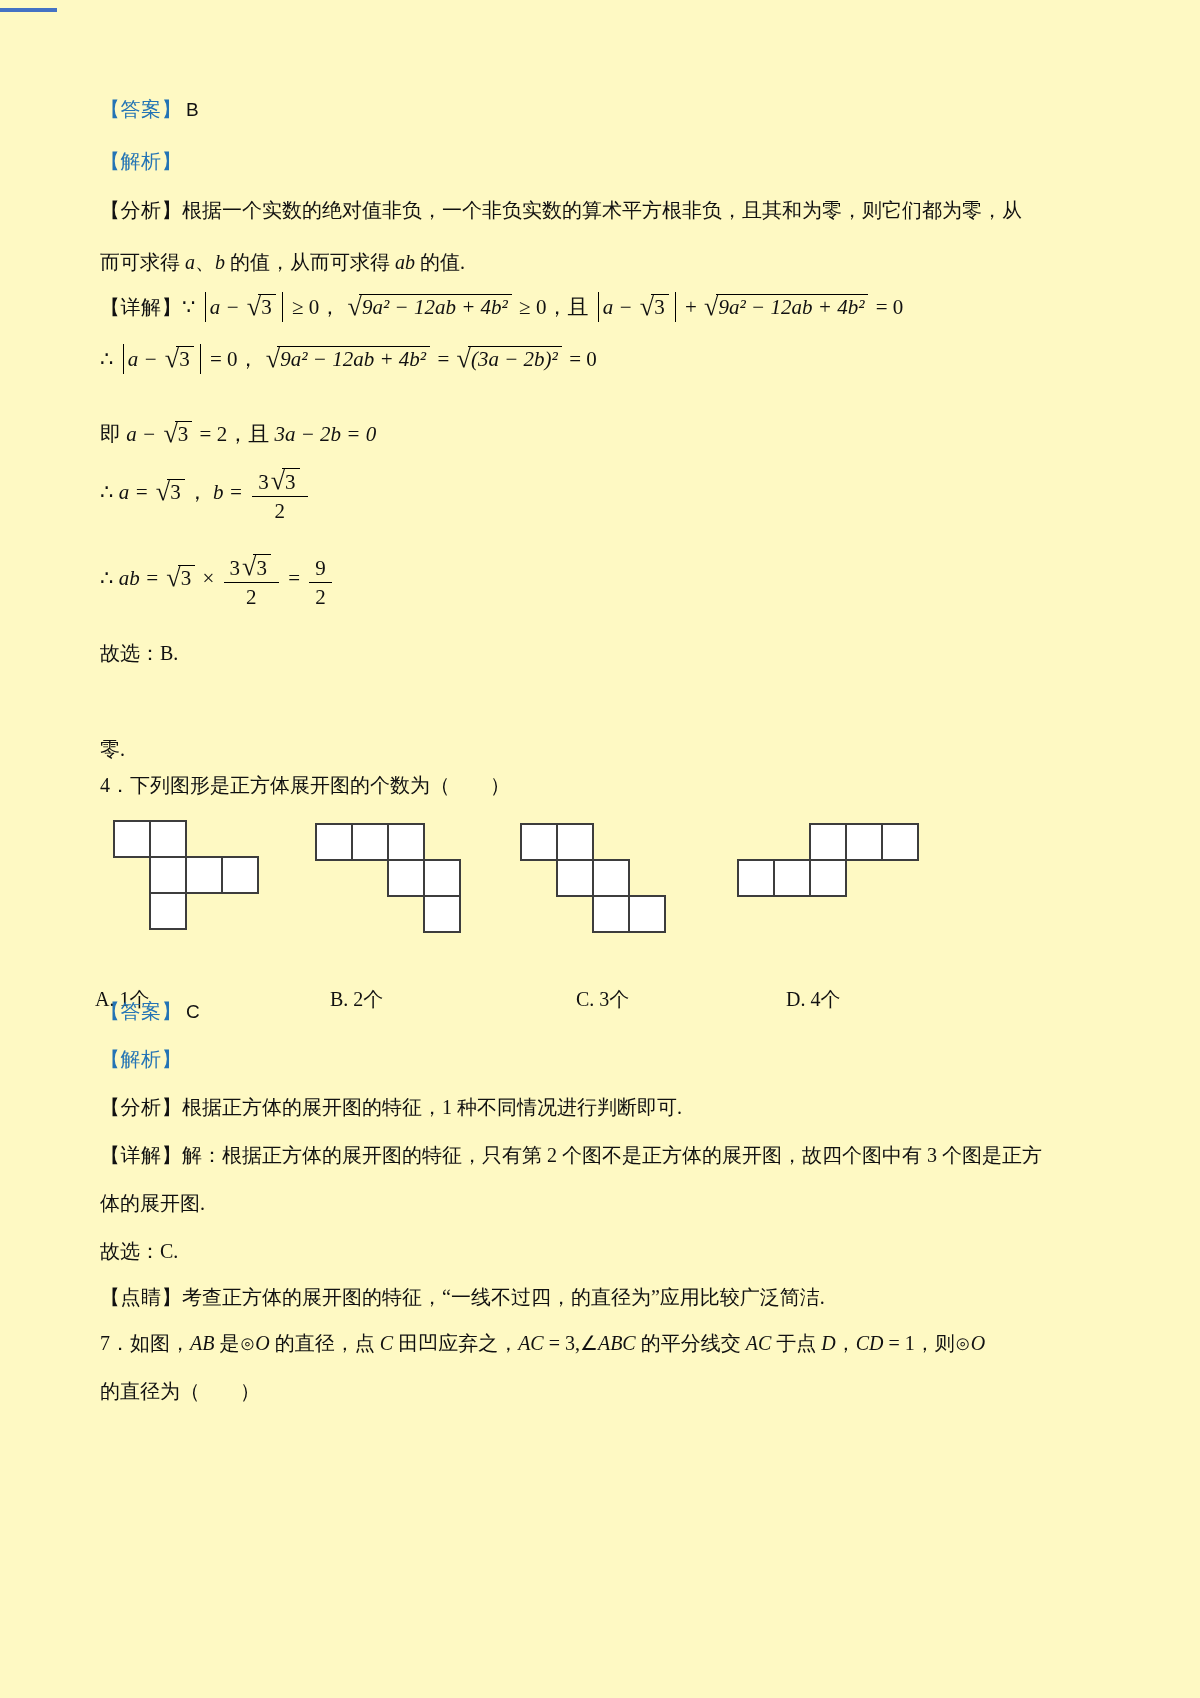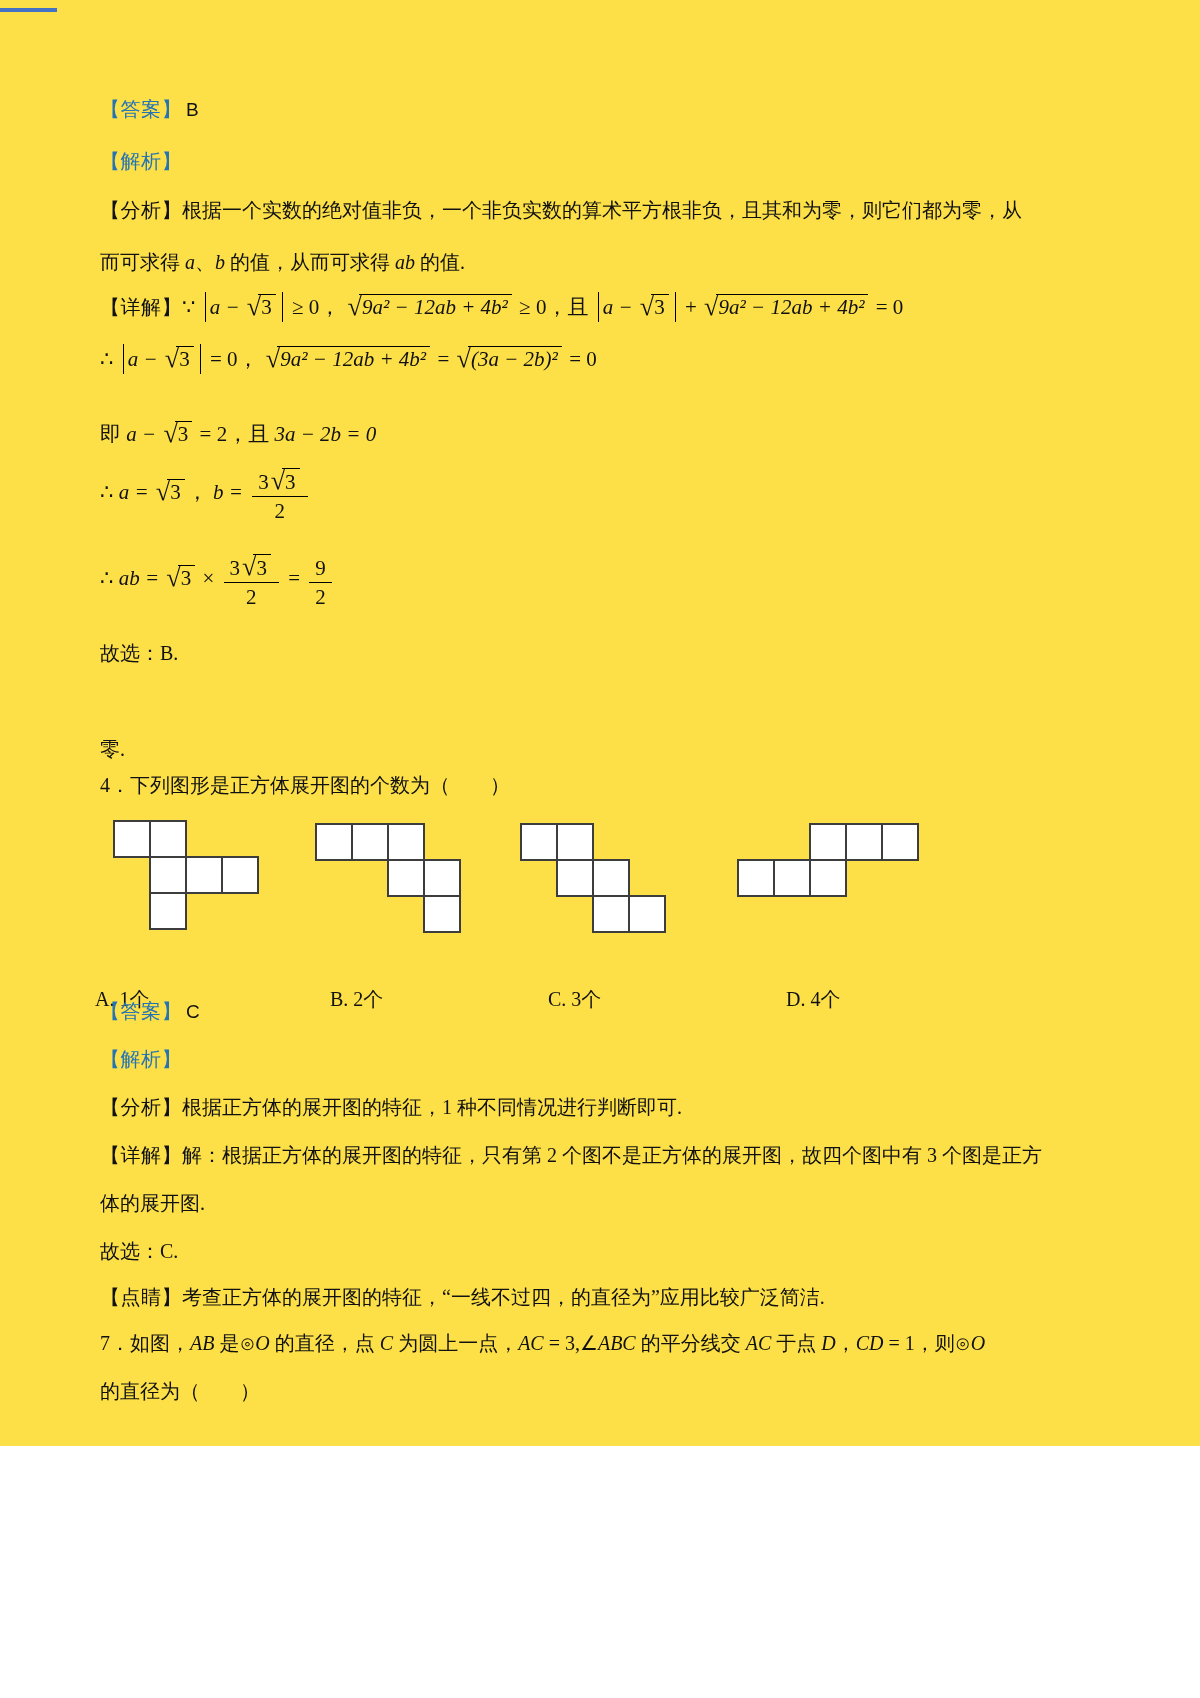--- a/index.html
+++ b/index.html
@@ -1,17 +1,17 @@
 <!DOCTYPE html>
 <html style="--label-blue: #2474b5;"><head>
 <meta charset="utf-8">
 <style>
   * { box-sizing: border-box; }
   html,body { margin:0; padding:0; background:#ffffff; }
-  .page { position:relative; width:1200px; height:1446px; background:#fde047; color:#111;
+  .page { position:relative; width:1200px; height:1698px; background:#fef9c3; color:#111;
           font-family:"Liberation Serif", serif; font-size:20px; overflow:hidden; }
   .ln { position:absolute; left:100px; white-space:nowrap; }
   .blue { color: var(--label-blue, #2474b5); }
   .it { font-style: italic; }
   .rm { font-style: normal; }
   .ans { font-family:"Liberation Sans", sans-serif; font-size:19px; padding-left:4px; }
   .lbl { letter-spacing:0.5px; }
   .js2 { letter-spacing:1.6px; }
   .mline { font-size:21px; }
   .abs { display:inline-block; border-left:1.6px solid #000; border-right:1.6px solid #000;
@@ -106,21 +106,21 @@
       <div class="net-cell" style="left: 809px; top: 823px;"></div>
       <div class="net-cell" style="left: 845px; top: 823px;"></div>
       <div class="net-cell" style="left: 881px; top: 823px;"></div>
       <div class="net-cell" style="left: 737px; top: 859px;"></div>
       <div class="net-cell" style="left: 773px; top: 859px;"></div>
       <div class="net-cell" style="left: 809px; top: 859px;"></div>
     </div>
 
   <div class="ln opt" style="top:950px; left:95px"><span>A. 1个</span></div>
   <div class="ln opt" style="top:950px; left:330px"><span>B. 2个</span></div>
-  <div class="ln opt" style="top:950px; left:548px"><span>C. 3个</span></div>
+  <div class="ln opt" style="top:950px; left:576px"><span>C. 3个</span></div>
   <div class="ln opt" style="top:950px; left:786px"><span>D. 4个</span></div>
 
   <div class="ln" style="top:998px">
     <span class="blue lbl">【答案】</span><span class="ans">C</span>
   </div>
 
   <div class="ln" style="top:1046px">
     <span class="blue lbl">【解析】</span>
   </div>
 
@@ -138,20 +138,20 @@
 
   <div class="ln" style="top:1238px">
     <span>故选：C.</span>
   </div>
 
   <div class="ln" style="top:1284px">
     <span class="lbl">【点睛】</span><span>考查正方体的展开图的特征，“一线不过四，的直径为”应用比较广泛简洁.</span>
   </div>
 
   <div class="ln" style="top:1330px">
-    <span>7．如图，</span><span class="it">AB</span><span> 是⊙</span><span class="it">O</span><span> 的直径，点 </span><span class="it">C</span><span> 为圆上一点，</span><span class="it">AC</span><span> = 3,∠</span><span class="it">ABC</span><span> 的平分线交 </span><span class="it">AC</span><span> 于点 </span><span class="it">D</span><span>，</span><span class="it">CD</span><span> = 1，则⊙</span><span class="it">O</span>
+    <span>7．如图，</span><span class="it">AB</span><span> 是⊙</span><span class="it">O</span><span> 的直径，点 </span><span class="it">C</span><span> 田凹应弃之，</span><span class="it">AC</span><span> = 3,∠</span><span class="it">ABC</span><span> 的平分线交 </span><span class="it">AC</span><span> 于点 </span><span class="it">D</span><span>，</span><span class="it">CD</span><span> = 1，则⊙</span><span class="it">O</span>
   </div>
 
   <div class="ln" style="top:1378px">
     <span>的直径为（　　）</span>
   </div>
 
 </div>
 
 </body></html>

